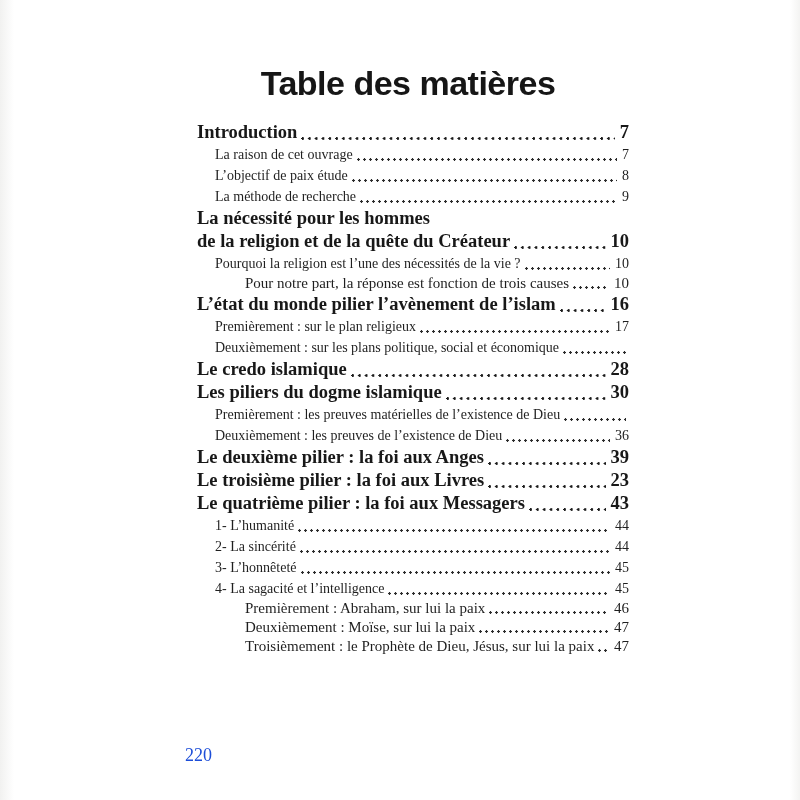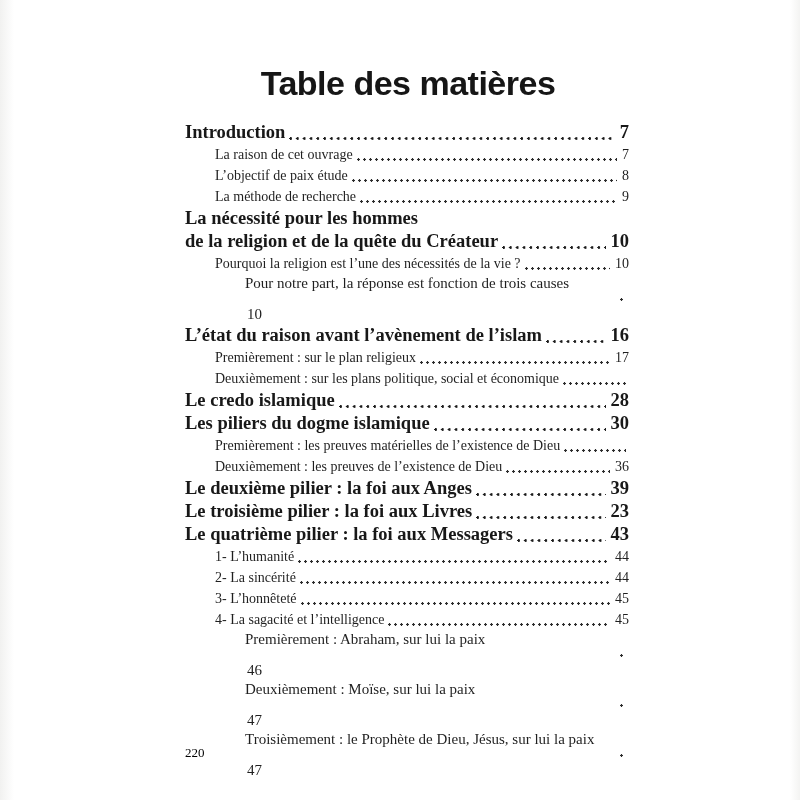--- a/index.html
+++ b/index.html
@@ -61,44 +61,44 @@
     background-image: radial-gradient(circle at 1.5px 1.5px, #2b2b2b 1.05px, rgba(0,0,0,0) 1.45px);
     background-size: 6px 3px;
     background-repeat: repeat-x;
     background-position: 0 100%;
   }
   .lvl0 {
     font-weight: 700;
     font-size: 18.5px;
     line-height: 23px;
     color: #181818;
+    margin-left: 12px;
   }
   .lvl0 .leader {
     height: 3.4px;
     margin-bottom: 4px;
     background-image: radial-gradient(circle at 1.7px 1.7px, #1d1d1d 1.25px, rgba(0,0,0,0) 1.6px);
     background-size: 6.8px 3.4px;
   }
   .lvl1 {
     font-size: 14px;
     line-height: 21px;
     padding-left: 30px;
   }
   .lvl2 {
     font-size: 15px;
     line-height: 19px;
     padding-left: 60px;
-    flex-direction: column;
   }
   .pageno {
     position: absolute;
     left: 185px;
     top: 745px;
-    font-size: 13px;
-    color: #000000;
+    font-size: 18px;
+    color: #1d4ed8;
   }
 </style>
 </head>
 <body>
 
 <div class="page">
   <div class="edge-left"></div>
   <div class="edge-right"></div>
 
   <h1 class="title">Table des matières</h1>
@@ -136,21 +136,21 @@
         <span class="txt">Pourquoi la religion est l’une des nécessités de la vie ?</span>
         <span class="leader"></span>
         <span class="pg">10</span>
       </div>
       <div class="row lvl2">
         <span class="txt">Pour notre part, la réponse est fonction de trois causes</span>
         <span class="leader"></span>
         <span class="pg">10</span>
       </div>
       <div class="row lvl0">
-        <span class="txt">L’état du raison avant l’avènement de l’islam</span>
+        <span class="txt">L’état du monde pilier l’avènement de l’islam</span>
         <span class="leader"></span>
         <span class="pg">16</span>
       </div>
       <div class="row lvl1">
         <span class="txt">Premièrement : sur le plan religieux</span>
         <span class="leader"></span>
         <span class="pg">17</span>
       </div>
       <div class="row lvl1">
         <span class="txt">Deuxièmement : sur les plans politique, social et économique</span>

